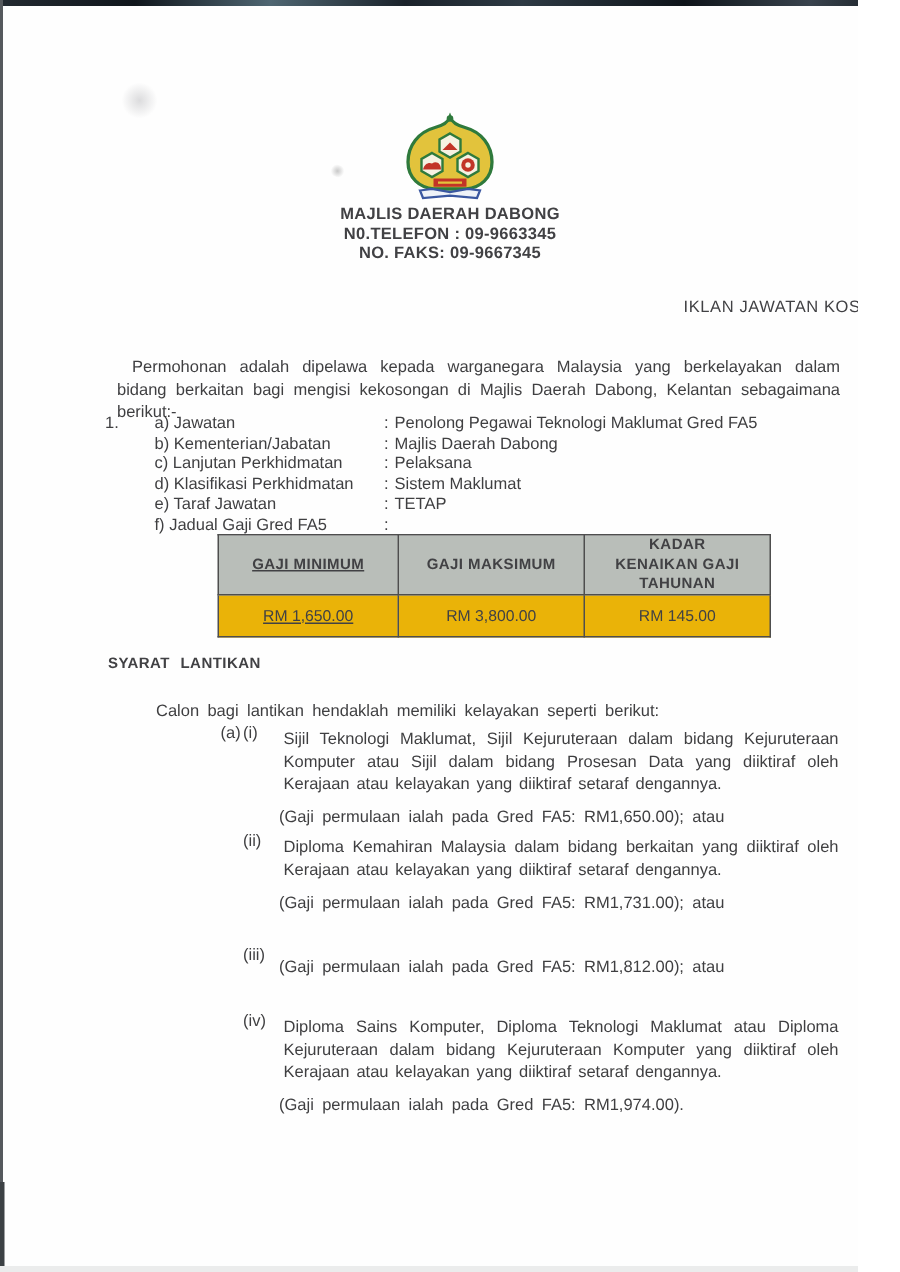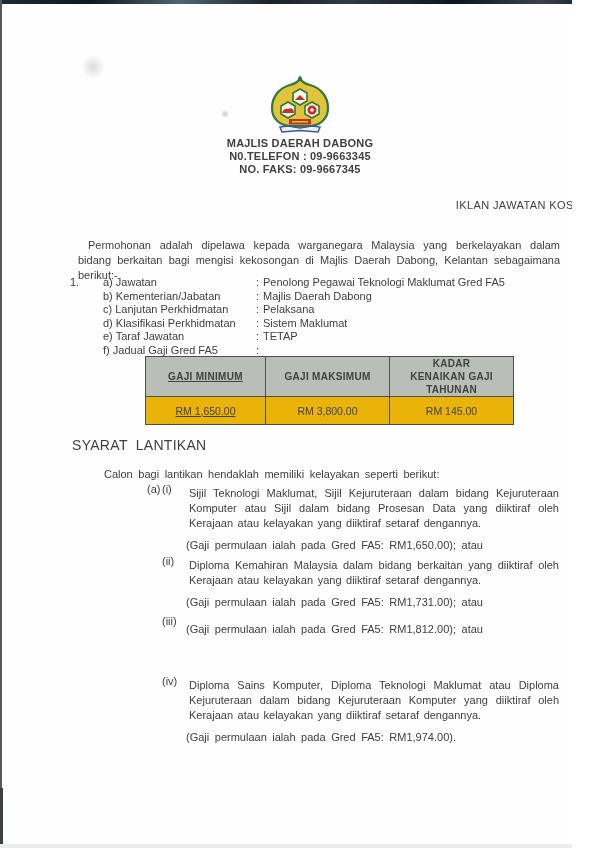--- a/index.html
+++ b/index.html
@@ -39,33 +39,33 @@
   .salary{position:absolute;left:145px;top:356px;width:369px;border-collapse:collapse;
     font-size:10px;color:#414144;}
   .salary th,.salary td{border:1.5px solid #4e4e4e;text-align:center;}
   .salary th{background:var(--table-header-bg,#b9beb9);font-weight:bold;height:38px;
     padding:0 14px;letter-spacing:.3px;line-height:13px;}
   .salary td{height:25px;font-size:10.5px;background:#eab308;}
   .salary th:nth-child(1),.salary td:nth-child(1){width:123px;text-decoration:underline;}
   .salary th:nth-child(2),.salary td:nth-child(2){width:122px;}
   .salary th:nth-child(3),.salary td:nth-child(3){width:124px;}
 
-  .syarat-heading{position:absolute;left:72px;top:437px;font-size:14px;font-weight:normal;
+  .syarat-heading{position:absolute;left:72px;top:437px;font-size:10px;font-weight:bold;
     word-spacing:4px;letter-spacing:.3px;color:#414144;}
   .syarat-intro{position:absolute;left:104px;top:468px;font-size:11px;word-spacing:2.5px;}
 
   .items{position:absolute;left:147px;top:483px;width:415px;font-size:11px;}
   .group-label{position:absolute;left:0;top:0;}
   .q-item{position:absolute;left:0;width:415px;padding-left:39px;box-sizing:border-box;}
   .q-num{position:absolute;left:15px;top:0;}
   .q-text{margin:3px;text-align:justify;line-height:15px;word-spacing:1.5px;}
   .q-gaji{margin:7px 0 0 0;line-height:15px;word-spacing:2.5px;}
   .q-item.i1{top:0;}
   .q-item.i2{top:72px;}
-  .q-item.i3{top:132px;}
+  .q-item.i3{top:148px;}
   .q-item.i4{top:192px;}
 </style>
 </head>
 <body>
 
 <div class="page">
 
   <div class="edge-top"></div>
   <div class="edge-left"></div>
   <div class="edge-bottom"></div>

